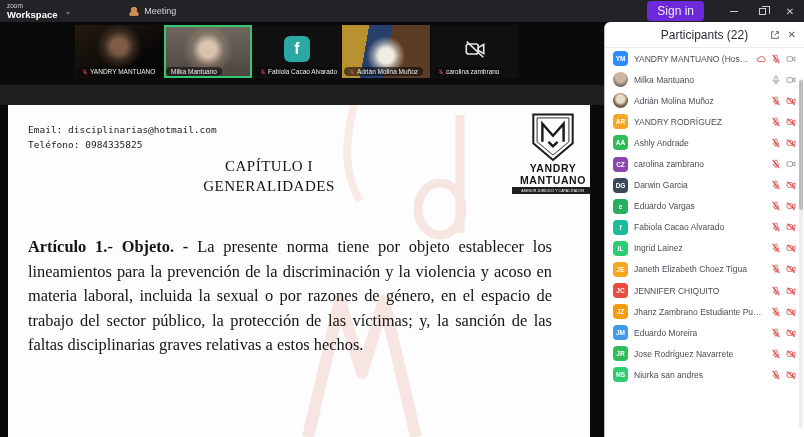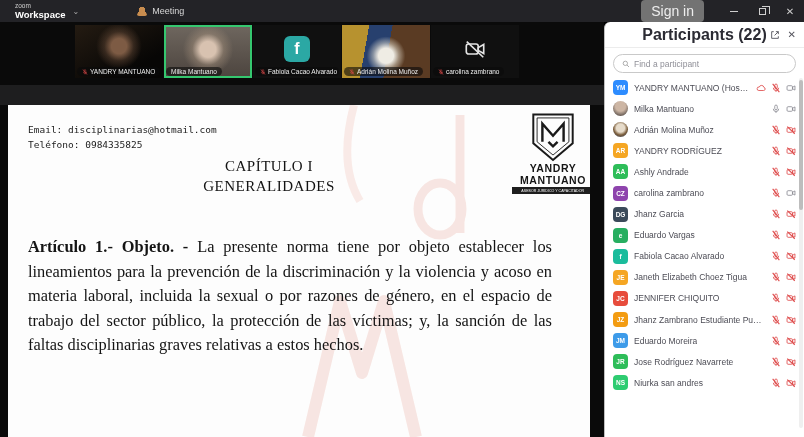--- a/index.html
+++ b/index.html
@@ -3,38 +3,38 @@
 <meta charset="utf-8">
 <style>
   * { margin:0; padding:0; box-sizing:border-box; }
   html,body { width:804px; height:437px; overflow:hidden; background:#000;
     font-family:"Liberation Sans", sans-serif; }
   body { position:relative; }
 
   
   .titlebar { position:absolute; left:0; top:0; width:804px; height:22px;
     background:#232327; display:flex; align-items:center; color:#ddd; }
-  .brand { display:flex; align-items:center; padding-left:15px; gap:4px; }
+  .brand { display:flex; align-items:center; padding-left:7px; gap:4px; }
   .brand-txt { line-height:1; }
   .brand-top { font-size:6.5px; color:#cfcfcf; }
   .brand-bottom { font-size:9.5px; font-weight:bold; color:#fff; }
   .chev { font-size:8px; color:#aaa; margin-left:3px; }
   .tab { display:flex; align-items:center; gap:5px; font-size:9px; color:#d6d6d6;
     height:28px; padding:0 10px; }
   .tab.meeting { margin-left:48px; }
   .tab.active { margin-left:58px; width:130px; background:#2c2c31;
     border-left:1px solid #3a3a3f; border-right:1px solid #3a3a3f; position:relative; }
   .tab-ico { width:10px; height:10px; border-radius:2px; flex:none; }
   .meeting-ico { background:radial-gradient(circle at 50% 35%, #c98d4f 0 34%, transparent 36%),
                  radial-gradient(circle at 50% 90%, #c98d4f 0 45%, transparent 47%); }
   .screen-ico { background:linear-gradient(135deg,#d88a3f,#8a5a2a); }
   .tab-more { margin-left:auto; width:12px; height:12px; border:1px solid #8a8a8f;
     border-radius:50%; color:#bbb; font-size:7px; line-height:10px; text-align:center; }
   .win-right { margin-left:auto; display:flex; align-items:center; gap:0; }
-  .signin { background:#737373; border-radius:4px; font-size:14px; color:#eee;
+  .signin { background:#6d28d9; border-radius:4px; font-size:12px; color:#eee;
     padding:3px 10px; margin-right:16px;text-align:center; }
   .winbtn { width:28px; height:22px; display:flex; align-items:center; justify-content:center;
     color:#cfcfcf; font-size:10px; }
   .ico-min { width:8px; height:0; border-top:1px solid #cfcfcf; display:block; }
   .ico-restore { width:7px; height:7px; border:1px solid #cfcfcf; display:block; position:relative; }
   .ico-restore:before { content:""; position:absolute; left:2px; top:-3px; width:7px; height:7px;
     border:1px solid #cfcfcf; border-left:none; border-bottom:none; }
 
   
   .main { position:absolute; left:0; top:22px; width:604px; height:415px; background:#0a0a0a; }
@@ -80,21 +80,21 @@
     font-family:"Liberation Sans", sans-serif; }
   .logo-tag { margin-top:1px; background:#1e1e1e; height:7px; display:flex; align-items:center;
     justify-content:center; overflow:hidden; }
   .logo-tag span { color:#fff; font-size:8px; transform:scale(.45); white-space:nowrap; }
 
   
   .panel { position:absolute; left:604px; top:22px; width:200px; height:415px; background:#fff;
     border-left:1px solid #bfbfbf; border-radius:6px 0 0 0; }
   .p-head { height:26px; display:flex; align-items:center; position:relative;
     border-bottom:1px solid #ececec; }
-  .p-title { flex:1; text-align:center; font-size:16px; font-weight:bold; color:#2b2b33; }
+  .p-title { flex:1; text-align:center; font-size:12px; font-weight:normal; color:#2b2b33; }
   .p-head-icons { position:absolute; right:8px; display:flex; gap:8px; align-items:center; color:#55555e; }
   .p-head-icons svg { width:10px; height:10px; }
   .p-close { font-size:10px; color:#55555e; }
   .search-wrap { margin:6px 8px 4px; }
   .search { width:100%; height:19px; border:1px solid #c9c9c9; border-radius:10px;
     display:flex; align-items:center; gap:4px; padding:0 8px; }
   .search svg { width:8px; height:8px; color:#999; flex:none; }
   .search input { border:none; outline:none; width:100%; font-size:8.5px; color:#333;
     font-family:"Liberation Sans", sans-serif; background:transparent; }
   .search input::placeholder { color:#909098; }
@@ -249,29 +249,20 @@
     <div class="p-title">Participants (22)</div>
     <div class="p-head-icons">
       <svg viewBox="0 0 24 24" fill="none" stroke="currentColor" stroke-width="2.2">
         <path d="M9 4H4v16h16v-5"></path>
           <path d="M14 4h6v6"></path>
           <path d="M20 4L11 13"></path>
       </svg>
       <span class="p-close">✕</span>
     </div>
   </div>
-  <div class="search-wrap">
-    <div class="search">
-      <svg viewBox="0 0 24 24" fill="none" stroke="currentColor" stroke-width="2.4">
-        <circle cx="10" cy="10" r="6.5"></circle>
-          <line x1="15" y1="15" x2="21" y2="21"></line>
-      </svg>
-      <input type="text" placeholder="Find a participant" style="">
-    </div>
-  </div>
   <div class="p-list" id="participant-list">
   <div class="p-row">
     <span class="p-avatar" style="background: rgb(45, 140, 255);">YM</span>
     <span class="p-name">YANDRY MANTUANO (Host, me)</span>
     <span class="p-icons">
           <svg class="ic red" viewBox="0 0 24 24" fill="none" stroke="currentColor" stroke-width="2">
             <path d="M7 18a4.2 4.2 0 1 1 .8-8.3A5.8 5.8 0 0 1 19 10.5 3.8 3.8 0 0 1 18 18H7z"></path>
           </svg>
           <svg class="ic red" viewBox="0 0 24 24" fill="none" stroke="currentColor" stroke-width="2">
             <rect x="9" y="2.5" width="6" height="11.5" rx="3"></rect>
@@ -369,21 +360,21 @@
           </svg>
           <svg class="ic gray" viewBox="0 0 24 24" fill="none" stroke="currentColor" stroke-width="2">
             <rect x="2.5" y="6.5" width="13" height="11" rx="2.5"></rect>
             <path d="M15.5 10.5l6-3.5v10l-6-3.5z"></path>
           </svg>
         </span>
   </div>
 
   <div class="p-row">
     <span class="p-avatar" style="background: rgb(59, 74, 90);">DG</span>
-    <span class="p-name">Jhanz Garcia</span>
+    <span class="p-name">Darwin Garcia</span>
     <span class="p-icons">
           <svg class="ic red" viewBox="0 0 24 24" fill="none" stroke="currentColor" stroke-width="2">
             <rect x="9" y="2.5" width="6" height="11.5" rx="3"></rect>
             <path d="M5.5 11.5a6.5 6.5 0 0 0 13 0"></path>
             <line x1="12" y1="18" x2="12" y2="21.5"></line>
             <line x1="4" y1="2" x2="20" y2="22" stroke-width="2.6"></line>
           </svg>
           <svg class="ic red" viewBox="0 0 24 24" fill="none" stroke="currentColor" stroke-width="2">
             <rect x="2.5" y="6.5" width="13" height="11" rx="2.5"></rect>
             <path d="M15.5 10.5l6-3.5v10l-6-3.5z"></path>
@@ -421,20 +412,37 @@
             <line x1="4" y1="2" x2="20" y2="22" stroke-width="2.6"></line>
           </svg>
           <svg class="ic red" viewBox="0 0 24 24" fill="none" stroke="currentColor" stroke-width="2">
             <rect x="2.5" y="6.5" width="13" height="11" rx="2.5"></rect>
             <path d="M15.5 10.5l6-3.5v10l-6-3.5z"></path>
             <line x1="3" y1="4" x2="21" y2="21" stroke-width="2.6"></line>
           </svg>
         </span>
   </div>
 
+  <div class="p-row">
+    <span class="p-avatar" style="background: rgb(46, 204, 113);">IL</span>
+    <span class="p-name">Ingrid Lainez</span>
+    <span class="p-icons">
+          <svg class="ic red" viewBox="0 0 24 24" fill="none" stroke="currentColor" stroke-width="2">
+            <rect x="9" y="2.5" width="6" height="11.5" rx="3"></rect>
+            <path d="M5.5 11.5a6.5 6.5 0 0 0 13 0"></path>
+            <line x1="12" y1="18" x2="12" y2="21.5"></line>
+            <line x1="4" y1="2" x2="20" y2="22" stroke-width="2.6"></line>
+          </svg>
+          <svg class="ic red" viewBox="0 0 24 24" fill="none" stroke="currentColor" stroke-width="2">
+            <rect x="2.5" y="6.5" width="13" height="11" rx="2.5"></rect>
+            <path d="M15.5 10.5l6-3.5v10l-6-3.5z"></path>
+            <line x1="3" y1="4" x2="21" y2="21" stroke-width="2.6"></line>
+          </svg>
+        </span>
+  </div>
 
   <div class="p-row">
     <span class="p-avatar" style="background: rgb(245, 166, 35);">JE</span>
     <span class="p-name">Janeth Elizabeth Choez Tigua</span>
     <span class="p-icons">
           <svg class="ic red" viewBox="0 0 24 24" fill="none" stroke="currentColor" stroke-width="2">
             <rect x="9" y="2.5" width="6" height="11.5" rx="3"></rect>
             <path d="M5.5 11.5a6.5 6.5 0 0 0 13 0"></path>
             <line x1="12" y1="18" x2="12" y2="21.5"></line>
             <line x1="4" y1="2" x2="20" y2="22" stroke-width="2.6"></line>

